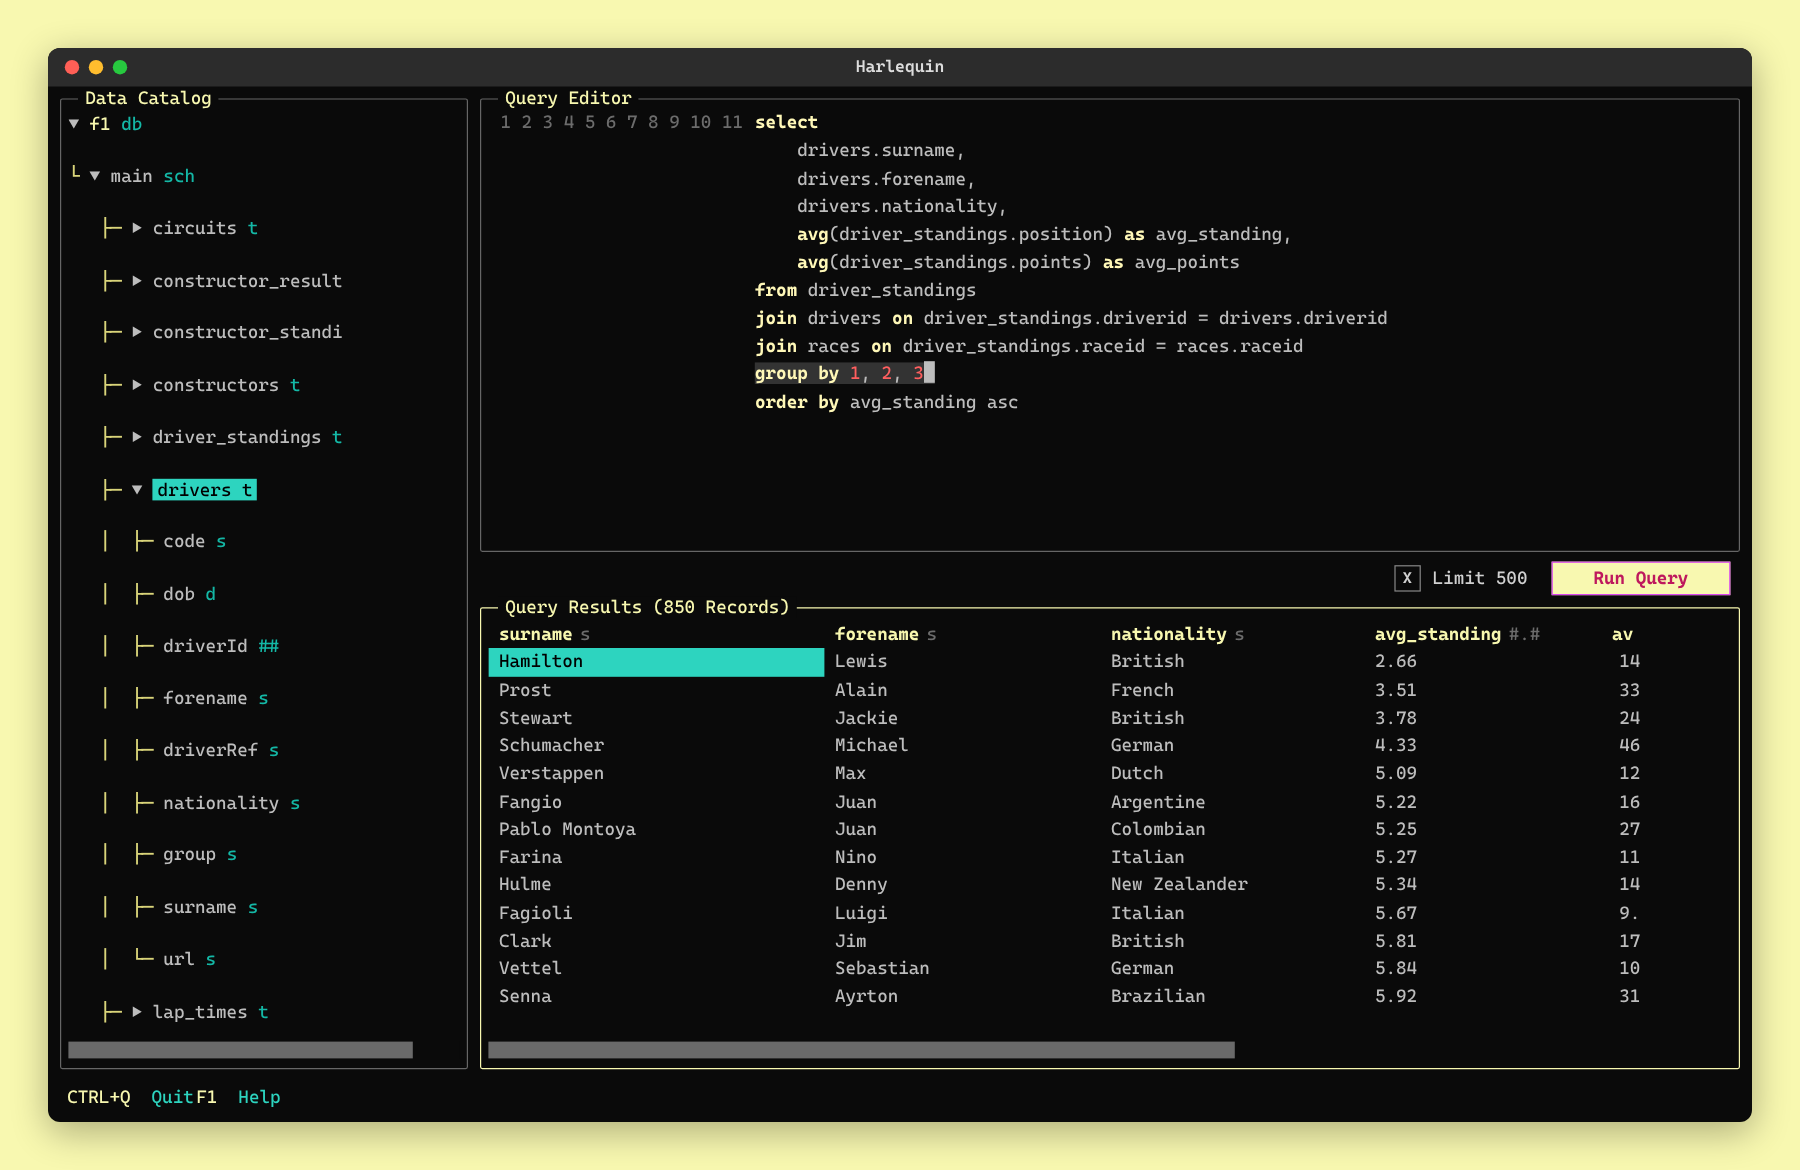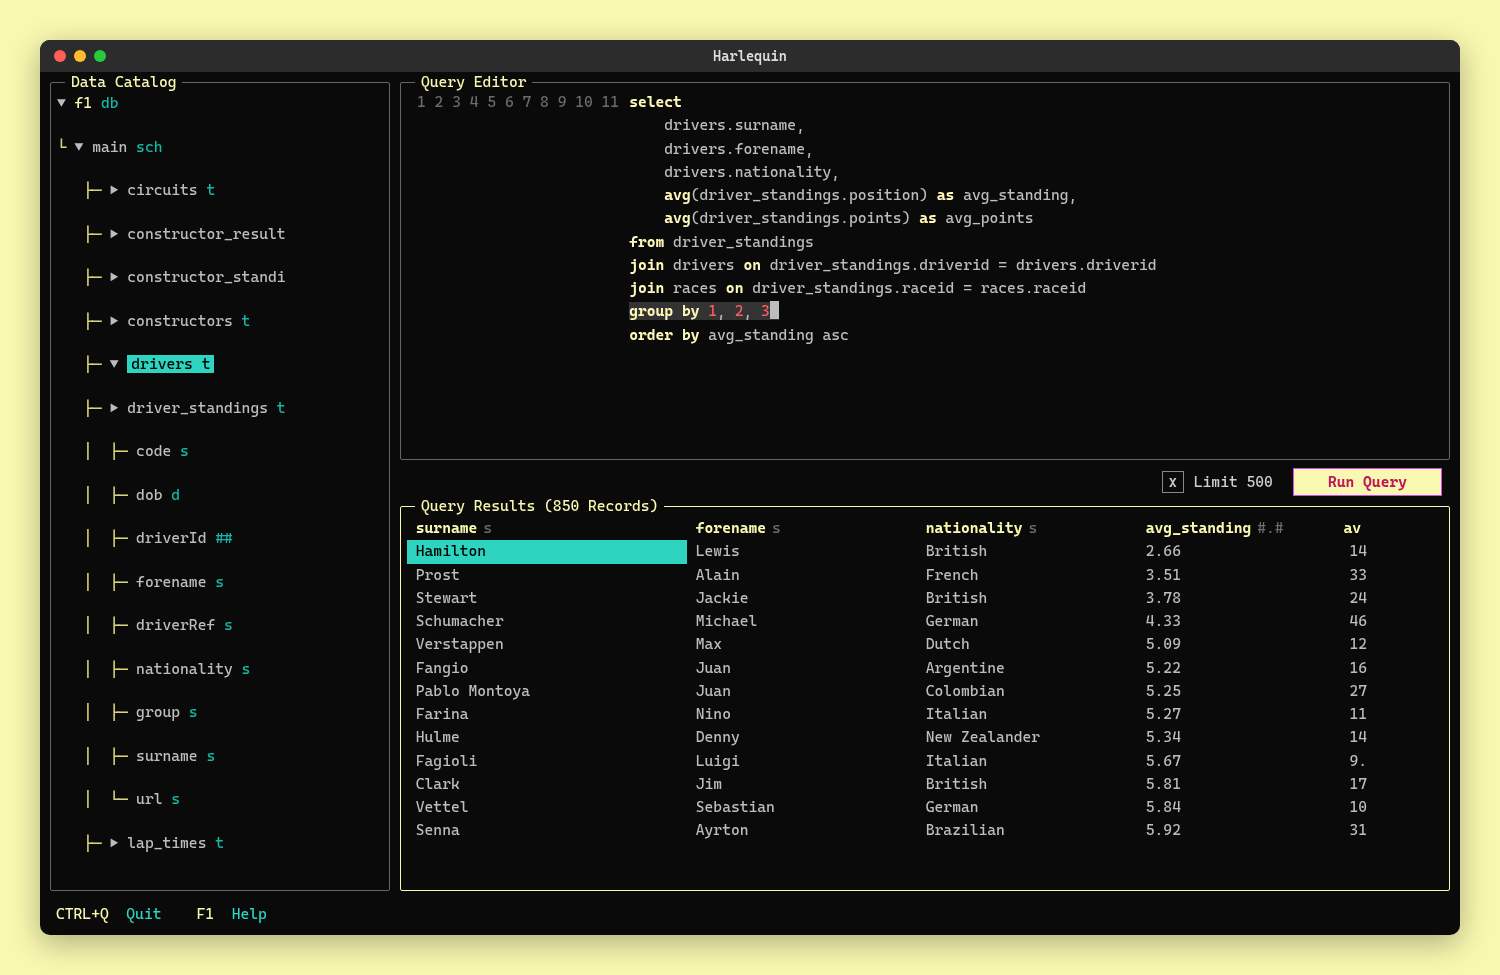--- a/index.html
+++ b/index.html
@@ -5,21 +5,21 @@
 html,body{margin:0;padding:0;background:#f8f8b0;width:1500px;height:975px;overflow:hidden;font-family:ui-monospace,"Cascadia Code","SF Mono","Menlo","Consolas",monospace;font-size:15px}
 .window{position:absolute;left:40px;top:40px;width:1420px;height:895px;background:#0a0a0a;border-radius:10px;box-shadow:0 8px 30px rgba(0,0,0,.3);display:flex;flex-direction:column;color:#a8a8a8}
 .titlebar{height:32px;background:#2c2c2c;display:flex;align-items:center;border-radius:10px 10px 0 0;position:relative}
 .tl-dots{display:flex;gap:8px;margin-left:14px}
 .dot{width:12px;height:12px;border-radius:50%}
 .dot.r{background:#ff5f56}.dot.y{background:#ffbd2e}.dot.g{background:#27c93f}
 .titlebar .title{position:absolute;left:0;right:0;text-align:center;color:#ddd;font-weight:600;font-size:14px}
 .body{flex:1;display:flex;gap:10px;padding:10px 10px 6px 10px;min-height:0}
 .col-left{width:340px;display:flex;flex-direction:column;min-height:0}
 .col-right{flex:1;display:flex;flex-direction:column;gap:8px;min-height:0}
-.panel{border:1px solid #666;border-radius:2px;position:relative;padding:8px 6px;display:flex;min-height:0;background:#0a0a0a}
+.panel{border:1px solid #666;border-radius:2px;position:relative;padding:8px 6px;display:flex;flex-direction:column;min-height:0;background:#0a0a0a}
 .panel.hl{border-color:#f8f8b0}
 .panel-title{position:absolute;top:-10px;left:14px;background:#0a0a0a;padding:0 6px;color:#f8f8b0}
 .tree{flex:1;overflow:hidden;white-space:pre;line-height:1.45;color:#bdbdbd;margin-top:2px}
 .tree .row{display:block}
 .tree .arrow{color:#bdbdbd}
 .tree .dim{color:#14b8a6}
 .tree .name{color:#bdbdbd}
 .tree .db .name{color:#f8f8b0}
 .tree .sel{background:#2dd4bf;color:#000;padding:0 4px}
 .tree .branch{color:#d9d47a}
@@ -38,21 +38,21 @@
 .runbtn{background:#f8f8b0;color:#be185d;font-weight:700;padding:4px 34px;border:1px solid #d946ef}
 .results{flex:1}
 .tbl{flex:1;overflow:hidden;display:flex;flex-direction:column;line-height:1.55;margin-top:2px}
 .tbl-head{display:flex;color:#f8f8b0;font-weight:700}
 .tbl-head .typ{color:#6c6c6c;font-weight:400;margin-left:6px}
 .colc{overflow:hidden;white-space:nowrap}
 .c1{width:280px}.c2{width:230px}.c3{width:220px}.c4{width:180px}.c5{width:50px;text-align:right}
 .tbl-rows{color:#bdbdbd}
 .trow{display:flex}
 .trow.sel .c1{background:#2dd4bf;color:#000}
-.footer{display:flex;align-items:center;gap:35px;padding:8px 16px 12px;color:#bdbdbd}
+.footer{display:flex;align-items:center;gap:2px;padding:8px 16px 12px;color:#bdbdbd}
 .footer .key{color:#f8f8b0}
 .footer .act{color:#2dd4bf}
 </style>
 </head>
 <body>
 
 <div class="window">
   <div class="titlebar">
     <div class="tl-dots">
       <div class="dot r"></div>
@@ -66,22 +66,22 @@
 
     <div class="col-left">
       <div class="panel" style="flex:1">
         <div class="panel-title">Data Catalog</div>
         <div class="tree" id="tree"><span class="row db"><span class="arrow">▼ </span><span class="name" style="color:#f8f8b0">f1</span> <span class="dim">db</span></span>
 <span class="row"><span class="branch">└ </span><span class="arrow">▼ </span><span class="name">main</span> <span class="dim">sch</span></span>
 <span class="row">   <span class="branch">├─ </span><span class="arrow">▶ </span><span class="name">circuits</span> <span class="dim">t</span></span>
 <span class="row">   <span class="branch">├─ </span><span class="arrow">▶ </span><span class="name">constructor_result</span> <span class="dim"></span></span>
 <span class="row">   <span class="branch">├─ </span><span class="arrow">▶ </span><span class="name">constructor_standi</span> <span class="dim"></span></span>
 <span class="row">   <span class="branch">├─ </span><span class="arrow">▶ </span><span class="name">constructors</span> <span class="dim">t</span></span>
+<span class="row">   <span class="branch">├─ </span><span class="arrow">▶ </span><span class="name">driver_standings</span> <span class="dim">t</span></span>
 <span class="row">   <span class="branch">├─ </span><span class="arrow">▼ </span><span class="sel">drivers t</span></span>
-<span class="row">   <span class="branch">├─ </span><span class="arrow">▶ </span><span class="name">driver_standings</span> <span class="dim">t</span></span>
 <span class="row">   <span class="branch">│  ├─ </span><span class="name">code</span> <span class="dim">s</span></span>
 <span class="row">   <span class="branch">│  ├─ </span><span class="name">dob</span> <span class="dim">d</span></span>
 <span class="row">   <span class="branch">│  ├─ </span><span class="name">driverId</span> <span class="dim">##</span></span>
 <span class="row">   <span class="branch">│  ├─ </span><span class="name">forename</span> <span class="dim">s</span></span>
 <span class="row">   <span class="branch">│  ├─ </span><span class="name">driverRef</span> <span class="dim">s</span></span>
 <span class="row">   <span class="branch">│  ├─ </span><span class="name">nationality</span> <span class="dim">s</span></span>
 <span class="row">   <span class="branch">│  ├─ </span><span class="name">group</span> <span class="dim">s</span></span>
 <span class="row">   <span class="branch">│  ├─ </span><span class="name">surname</span> <span class="dim">s</span></span>
 <span class="row">   <span class="branch">│  └─ </span><span class="name">url</span> <span class="dim">s</span></span>
 <span class="row">   <span class="branch">├─ </span><span class="arrow">▶ </span><span class="name">lap_times</span> <span class="dim">t</span></span>

